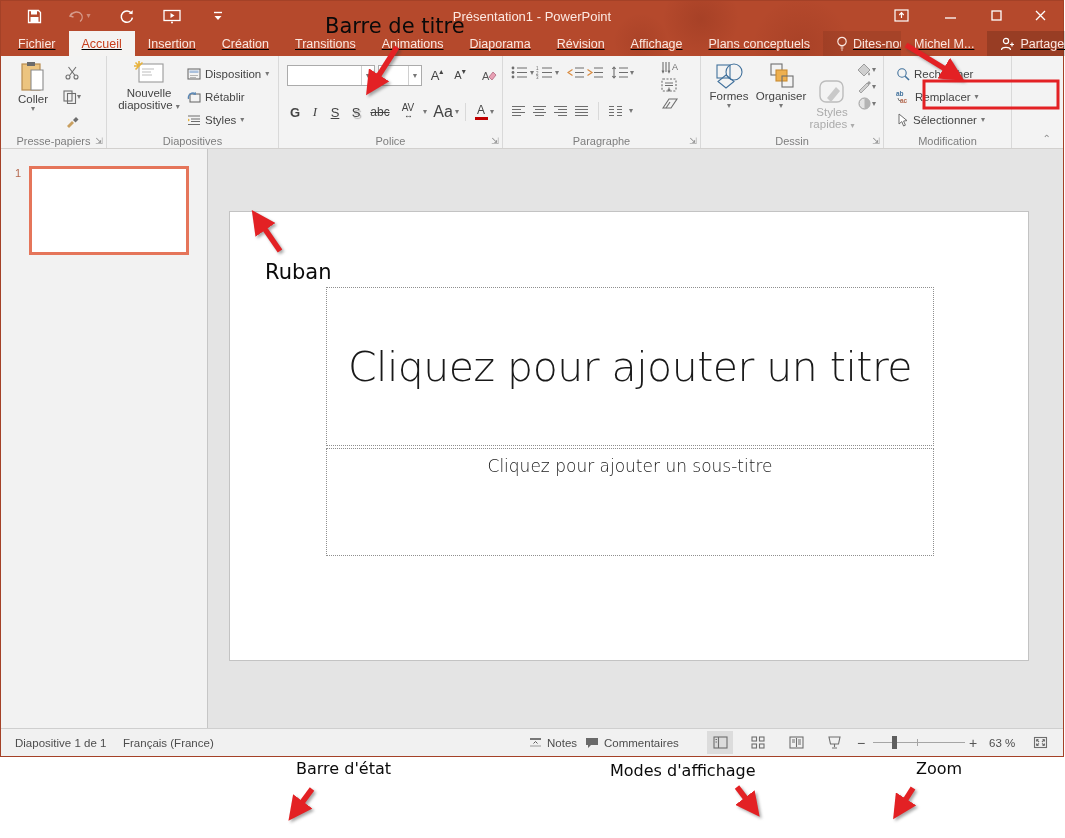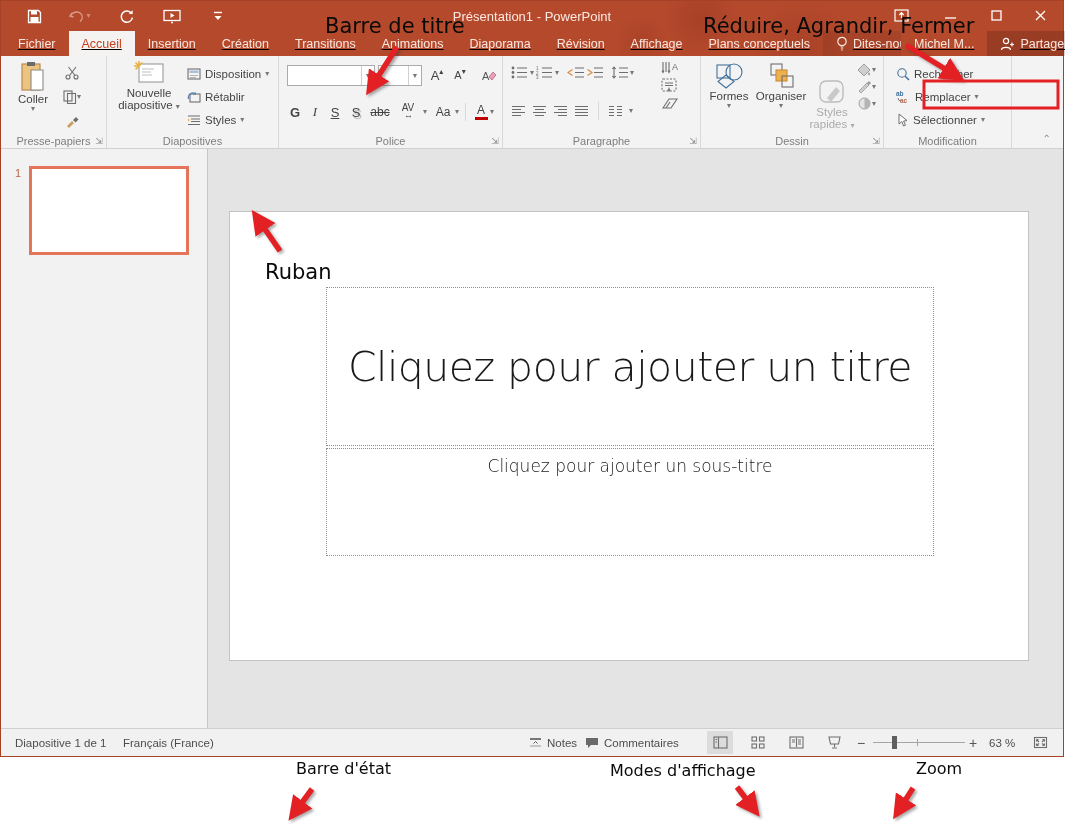--- a/index.html
+++ b/index.html
@@ -276,21 +276,21 @@
           <span class="fbtn" style="width:20px; font-weight:bold; font-size:13px;">G</span>
           <span class="fbtn" style="width:20px; font-style:italic; font-size:13px; font-family:'Liberation Serif',serif;">I</span>
           <span class="fbtn" style="width:20px; text-decoration:underline; font-size:13px;">S</span>
           <span class="fbtn" style="width:22px; font-size:13px; text-shadow:1.5px 1.5px 1px #b0b0b0;">S</span>
           <span class="fbtn" style="width:26px; text-decoration:line-through; font-size:12px;">abc</span>
           <span class="fbtn" style="width:30px; flex-direction:column; line-height:.8;">
             <span style="font-size:10px;">AV</span>
             <span style="font-size:9px; letter-spacing:-1px;">↔</span>
           </span>
             <span class="caret">▾</span>
-          <span class="fbtn" style="width:24px; font-size:12px; margin-left:4px;">Aa</span>
+          <span class="fbtn" style="width:24px; font-size:16px; margin-left:4px;">Aa</span>
             <span class="caret">▾</span>
           <span style="width:1px; height:18px; background:#d9d9d9; margin:0 6px;"></span>
           <span class="fbtn" style="width:18px; flex-direction:column; font-size:12px; line-height:1;">
             <span>A</span>
             <span style="width:13px; height:3px; background:#c00000; margin-top:1px;"></span>
           </span>
             <span class="caret">▾</span>
         </div>
         <div class="grp-label">Police</div>
         <span class="dlg">⇲</span>
@@ -547,21 +547,20 @@
         <svg width="15" height="13" viewBox="0 0 15 13">
             <rect x="1.5" y="1.5" width="12" height="10" class="s"></rect>
             <path d="M4 4 L6 6 M11 4 L9 6 M4 9 L6 7.5 M11 9 L9 7.5" class="s"></path>
             <path d="M3.5 3.5 h2 M3.5 3.5 v2 M11.5 3.5 h-2 M11.5 3.5 v2 M3.5 9.5 h2 M3.5 9.5 v-2 M11.5 9.5 h-2 M11.5 9.5 v-2" class="s"></path>
           </svg>
       </span>
     </div>
   </div>
 
   <div class="note" style="left:325px; top:14px;">Barre de titre</div>
-  <div class="note" style="left:703px; top:14px;">Réduire, Agrandir, Fermer</div>
   <div class="note" style="left:265px; top:260px;">Ruban</div>
   <div class="note note-sm" style="left:296px; top:759px;">Barre d'état</div>
   <div class="note note-sm" style="left:610px; top:761px;">Modes d'affichage</div>
   <div class="note note-sm" style="left:916px; top:759px;">Zoom</div>
 
   <svg id="overlay">
     <defs>
       <marker id="ah" markerWidth="4.4" markerHeight="4.4" refX="2.4" refY="2.2" orient="auto">
         <path d="M0,0 L4.4,2.2 L0,4.4 Z" fill="#e32124"></path>
       </marker>

